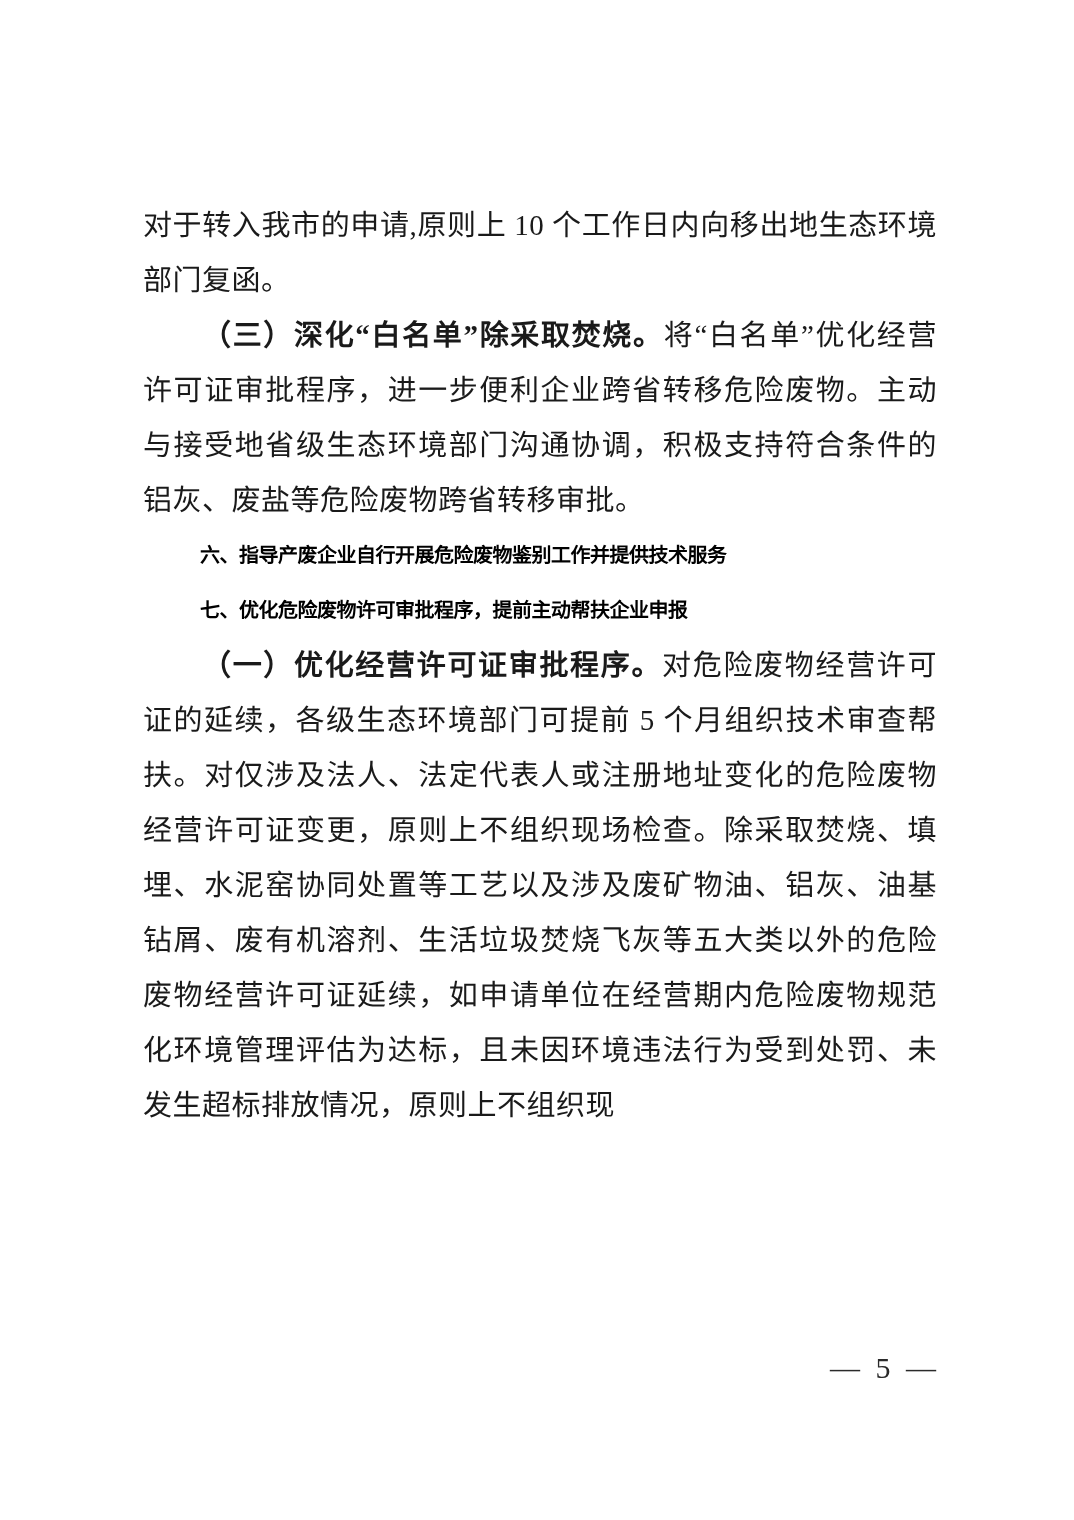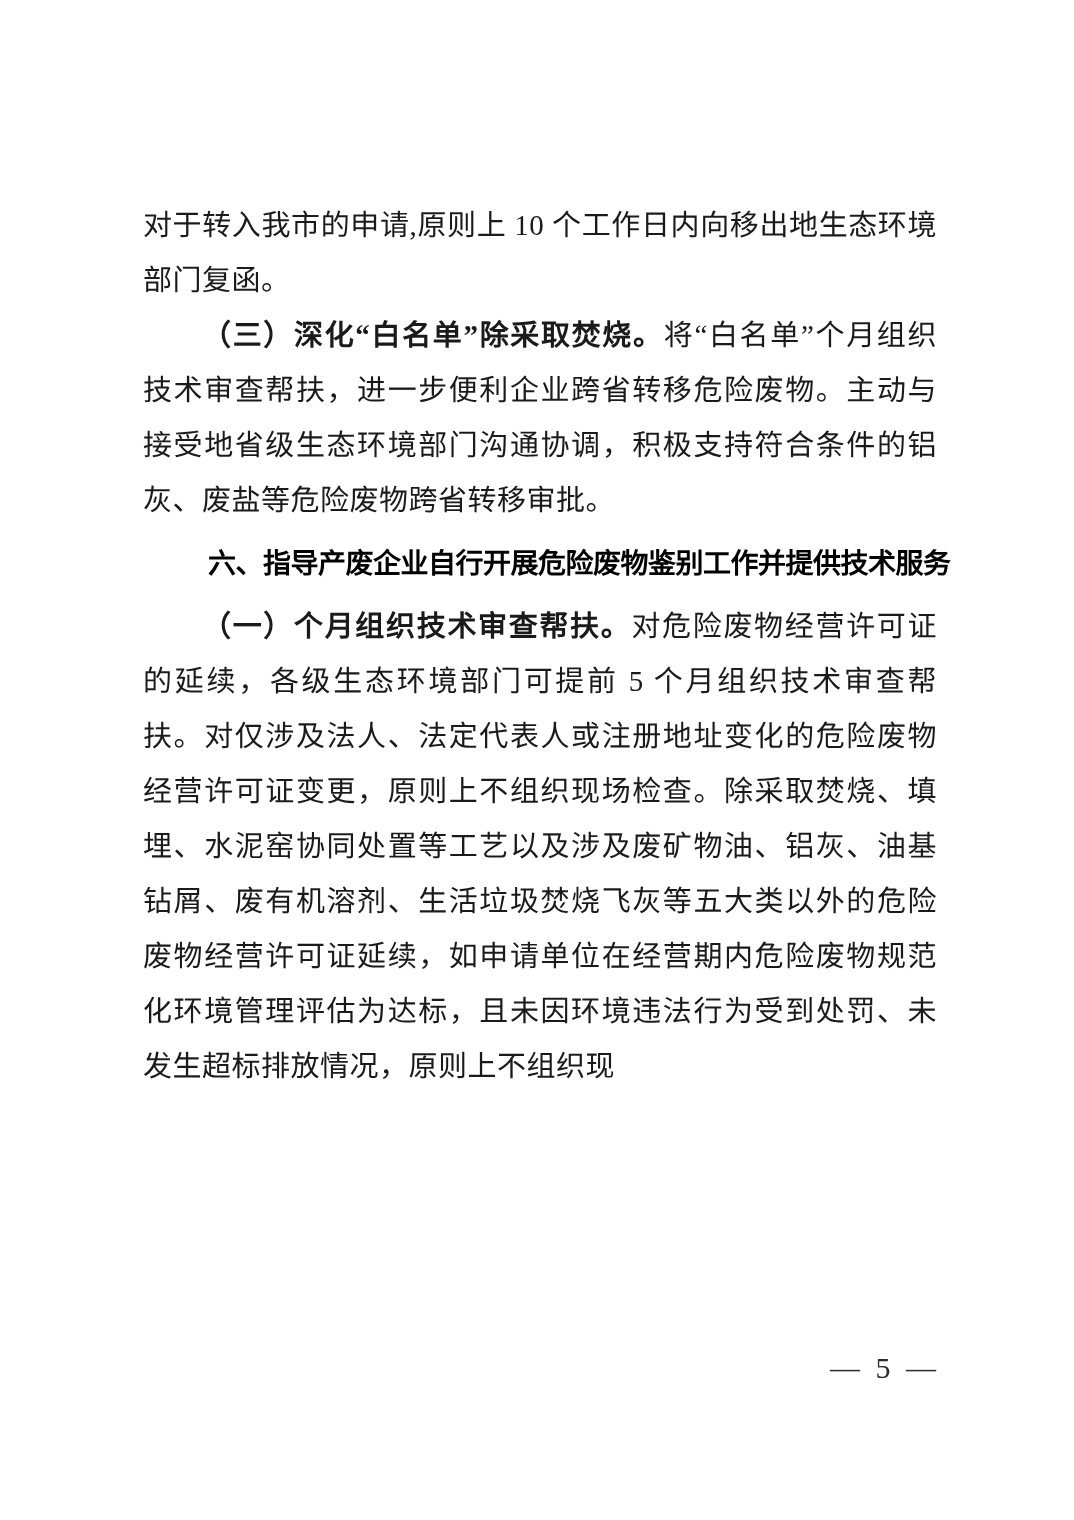--- a/index.html
+++ b/index.html
@@ -30,24 +30,24 @@
     margin: 0;
     text-indent: 0;
   }
   .para.indent {
     text-indent: 59px;
   }
   .lead {
     font-weight: bold;
   }
   .heading {
-    margin: 8px;
+    margin: 0;
     font-family: "Liberation Sans", "DejaVu Sans", sans-serif;
     font-weight: bold;
-    font-size: 28px;
+    font-size: 20px;
     line-height: 55px;
     text-indent: 57px;
     letter-spacing: -0.5px;
     white-space: nowrap;
     color: #000000;
     text-align: left;
   }
   .footer {
     position: absolute;
     right: 134px;
@@ -60,25 +60,26 @@
 </style>
 </head>
 <body>
 
 <div class="page">
 
   <div class="text-block">
 
     <p class="para">对于转入我市的申请,原则上 10 个工作日内向移出地生态环境部门复函。</p>
 
-    <p class="para indent"><span class="lead">（三）深化“白名单”除采取焚烧。</span><span>将“白名单”个月组织技术审查帮扶，进一步便利企业跨省转移危险废物。主动与接受地省级生态环境部门沟通协调，积极支持符合条件的铝灰、废盐等危险废物跨省转移审批。</span></p>
+    <p class="para indent"><span class="lead">（三）深化“白名单”除采取焚烧。</span><span>将“白名单”优化经营许可证审批程序，进一步便利企业跨省转移危险废物。主动与接受地省级生态环境部门沟通协调，积极支持符合条件的铝灰、废盐等危险废物跨省转移审批。</span></p>
 
     <h2 class="heading">六、指导产废企业自行开展危险废物鉴别工作并提供技术服务</h2>
 
 
+    <h2 class="heading">七、优化危险废物许可审批程序，提前主动帮扶企业申报</h2>
 
-    <p class="para indent"><span class="lead">（一）个月组织技术审查帮扶。</span><span>对危险废物经营许可证的延续，各级生态环境部门可提前 5 个月组织技术审查帮扶。对仅涉及法人、法定代表人或注册地址变化的危险废物经营许可证变更，原则上不组织现场检查。除采取焚烧、填埋、水泥窑协同处置等工艺以及涉及废矿物油、铝灰、油基钻屑、废有机溶剂、生活垃圾焚烧飞灰等五大类以外的危险废物经营许可证延续，如申请单位在经营期内危险废物规范化环境管理评估为达标，且未因环境违法行为受到处罚、未发生超标排放情况，原则上不组织现</span></p>
+    <p class="para indent"><span class="lead">（一）优化经营许可证审批程序。</span><span>对危险废物经营许可证的延续，各级生态环境部门可提前 5 个月组织技术审查帮扶。对仅涉及法人、法定代表人或注册地址变化的危险废物经营许可证变更，原则上不组织现场检查。除采取焚烧、填埋、水泥窑协同处置等工艺以及涉及废矿物油、铝灰、油基钻屑、废有机溶剂、生活垃圾焚烧飞灰等五大类以外的危险废物经营许可证延续，如申请单位在经营期内危险废物规范化环境管理评估为达标，且未因环境违法行为受到处罚、未发生超标排放情况，原则上不组织现</span></p>
 
   </div>
 
   <div class="footer">— 5 —</div>
 
 </div>
 
 </body></html>

